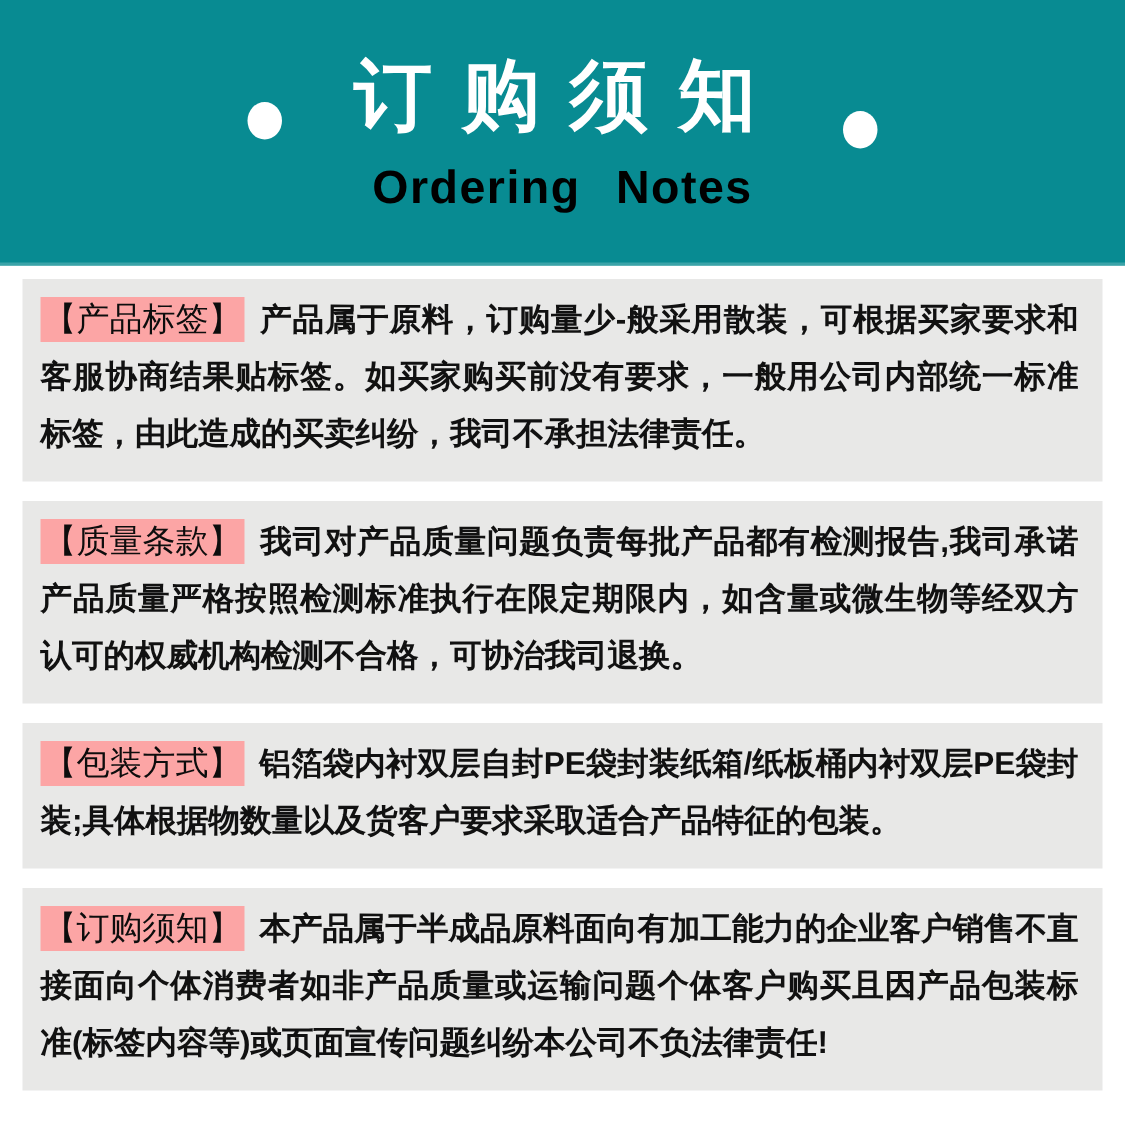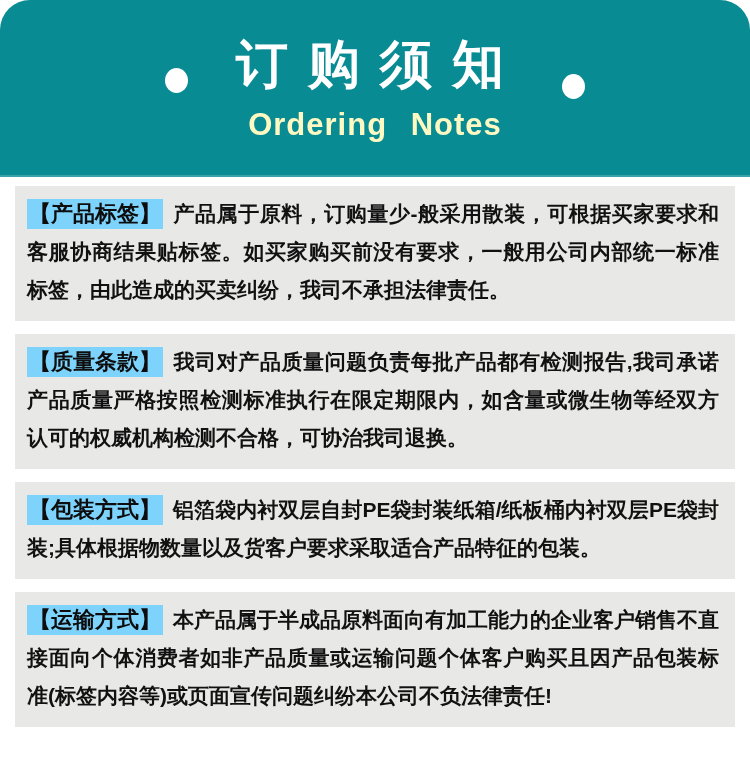--- a/index.html
+++ b/index.html
@@ -7,21 +7,20 @@
     padding: 0;
     background: #ffffff;
     font-family: "Liberation Sans", sans-serif;
   }
   .page {
     width: 750px;
     height: 763px;
     background: #ffffff;
     overflow: hidden;
     position: relative;
-    border-radius: 30px;
   }
 
   
   .banner {
     width: 750px;
     height: 177px;
     background: #088b92;
     box-sizing: border-box;
     padding-top: 36px;
     border-bottom: 2px solid #3aa3a8;
@@ -45,21 +44,21 @@
     font-size: 52px;
     font-weight: bold;
     letter-spacing: 20px;
     line-height: 56px;
     white-space: nowrap;
     text-indent: 10px;
   }
   .sub-title {
     margin-top: 8px;
     text-align: center;
-    color: #fef9c3;
+    color: #000000;
     font-size: 31px;
     font-weight: bold;
     letter-spacing: 1px;
     word-spacing: 14px;
   }
 
   
   .notes {
     padding: 9px 15px 0 15px;
   }
@@ -72,26 +71,26 @@
   .note-text {
     margin: 0;
     font-size: 21px;
     font-weight: bold;
     color: #111111;
     line-height: 38px;
     text-align: justify;
   }
   .badge {
     display: inline-block;
-    background: #7dd3fc;
+    background: #fca5a5;
     color: #0d0d0d;
     padding: 0 2px;
     margin-right: 10px;
     font-size: 22px;
-    font-weight: bold;
+    font-weight: normal;
     line-height: 30px;
   }
 </style>
 </head>
 <body>
 
 <div class="page">
 
   <div class="banner">
     <div class="title-row">
@@ -111,18 +110,18 @@
     <section class="note">
       <p class="note-text"><span class="badge">【质量条款】</span><span>我司对产品质量问题负责每批产品都有检测报告,我司承诺产品质量严格按照检测标准执行在限定期限内，如含量或微生物等经双方认可的权威机构检测不合格，可协治我司退换。</span></p>
     </section>
 
     <section class="note">
       <p class="note-text"><span class="badge">【包装方式】</span><span>铝箔袋内衬双层自封PE袋封装纸箱/纸板桶内衬双层PE袋封装;具体根据物数量以及货客户要求采取适合产品特征的包装。</span></p>
     </section>
 
 
     <section class="note">
-      <p class="note-text"><span class="badge">【运输方式】</span><span>本产品属于半成品原料面向有加工能力的企业客户销售不直接面向个体消费者如非产品质量或运输问题个体客户购买且因产品包装标准(标签内容等)或页面宣传问题纠纷本公司不负法律责任!</span></p>
+      <p class="note-text"><span class="badge">【订购须知】</span><span>本产品属于半成品原料面向有加工能力的企业客户销售不直接面向个体消费者如非产品质量或运输问题个体客户购买且因产品包装标准(标签内容等)或页面宣传问题纠纷本公司不负法律责任!</span></p>
     </section>
 
   </div>
 
 </div>
 
 </body></html>

